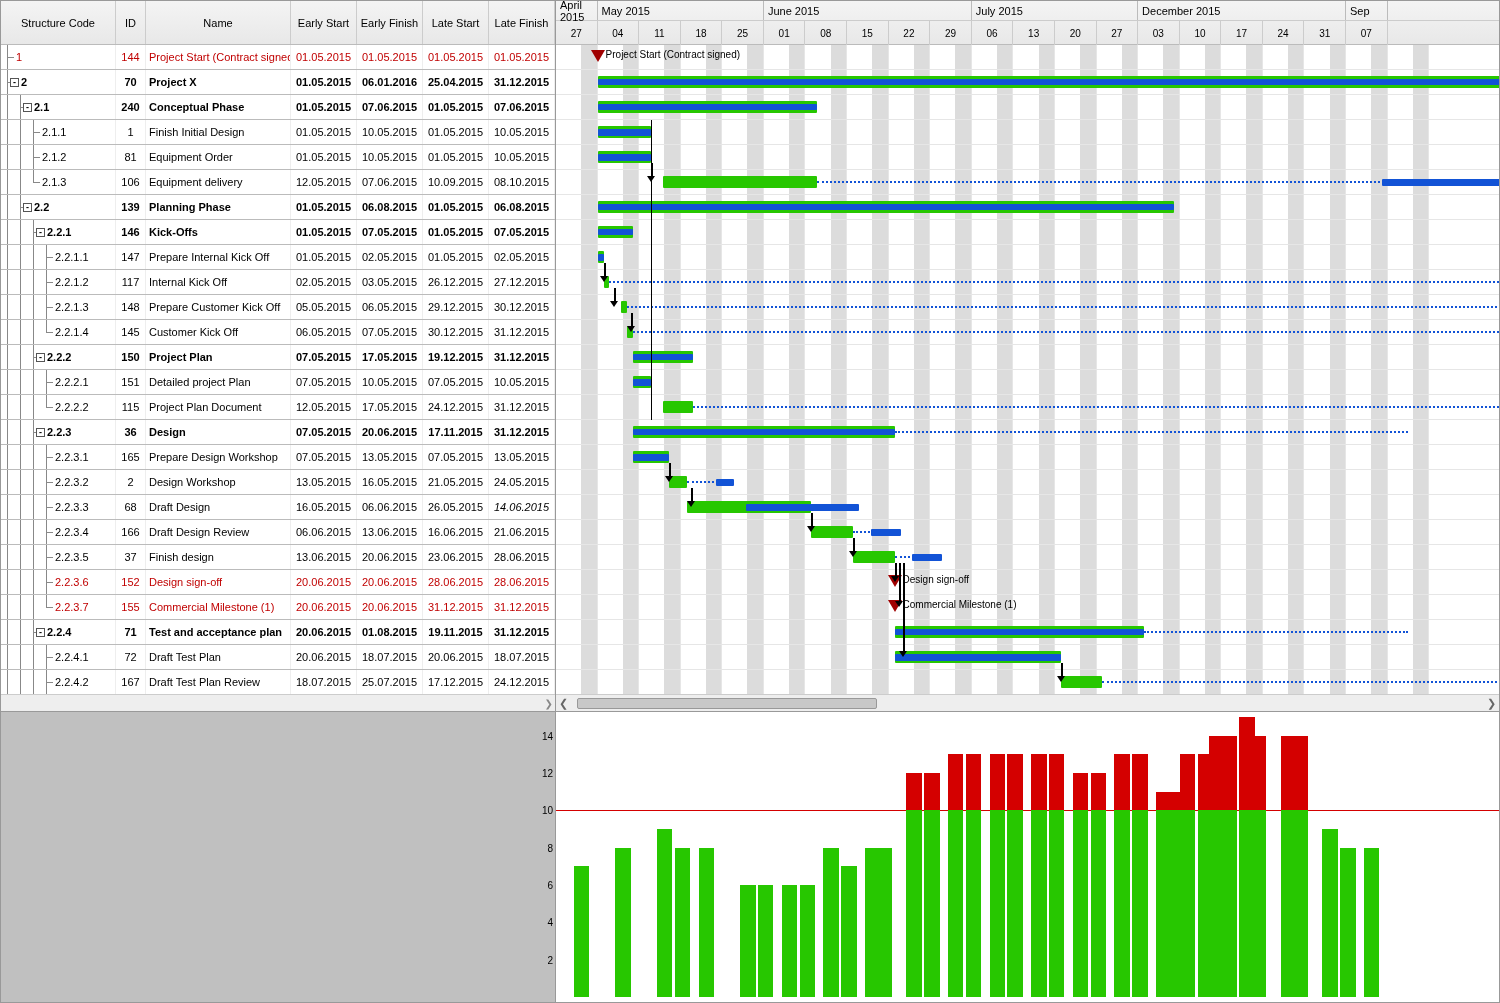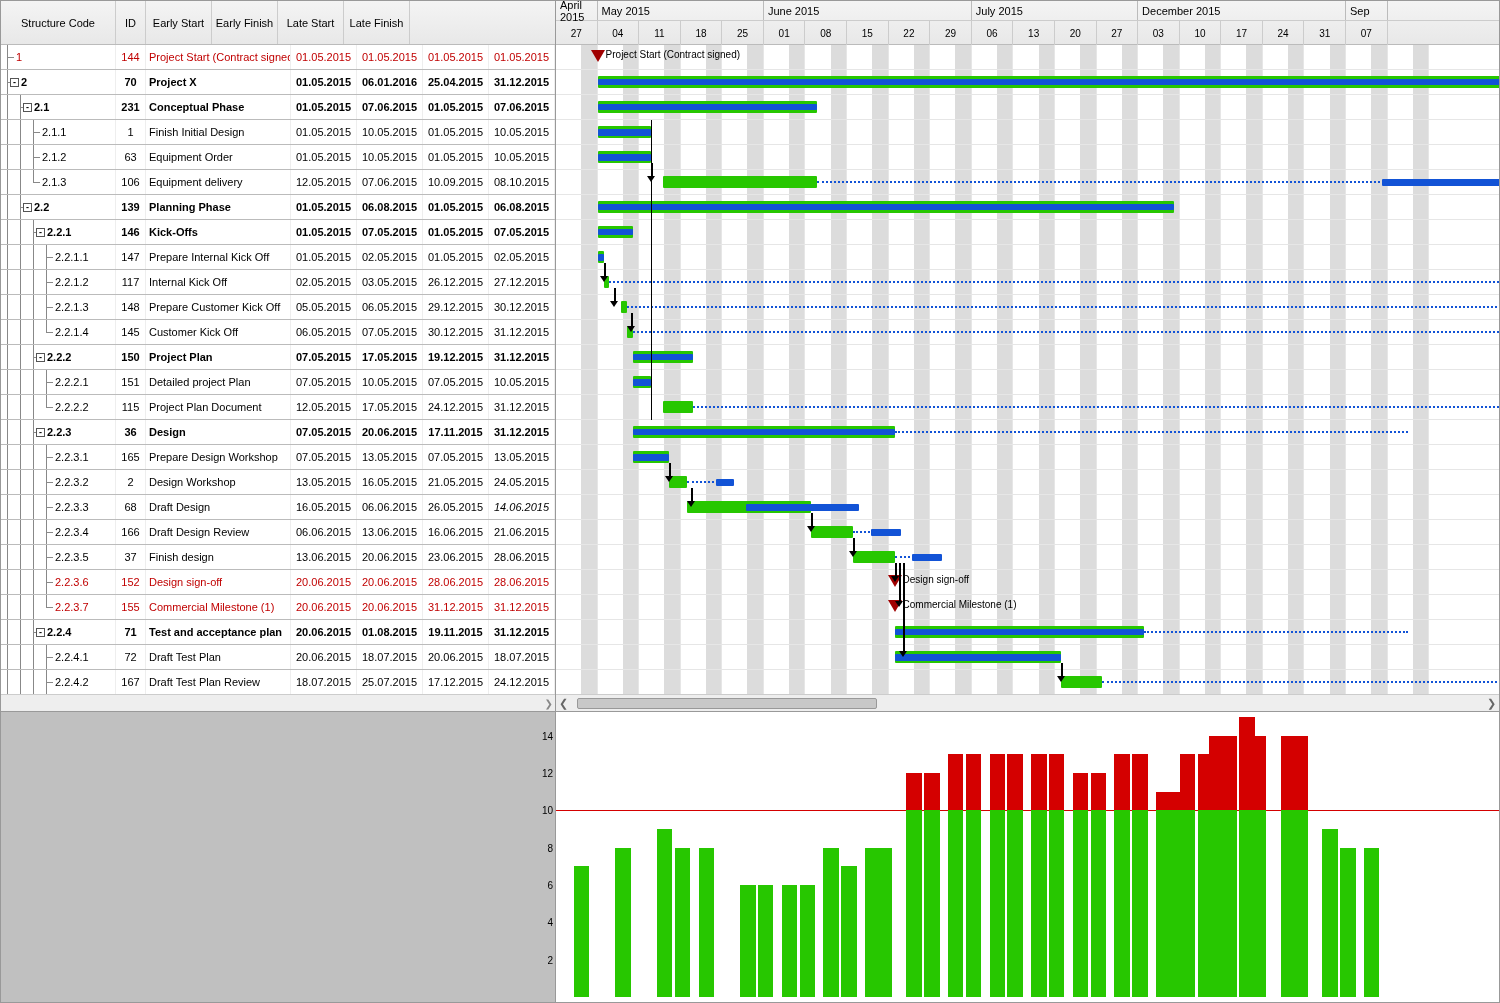--- a/index.html
+++ b/index.html
@@ -64,20 +64,21 @@
 </head>
 <body>
 
 <div id="app">
   <div id="upper">
 
     <div id="left">
       <div id="left-header">
         <div class="hcell" style="width:115px">Structure Code</div>
         <div class="hcell" style="width:30px">ID</div>
+        <div class="hcell" style="width:145px">Name</div>
         <div class="hcell" style="width:66px">Early Start</div>
         <div class="hcell" style="width:66px">Early Finish</div>
         <div class="hcell" style="width:66px">Late Start</div>
         <div class="hcell" style="width:66px">Late Finish</div>
       </div>
       <div id="left-body">
         <div id="rows">
             <div class="row red">
               <div class="tree-cell" style="width: 115px;">
                 <div class="tree-line tee"></div>
@@ -103,21 +104,21 @@
               <div class="cell" style="width: 66px; justify-content: center;">25.04.2015</div>
               <div class="cell" style="width: 66px; justify-content: center;">31.12.2015</div>
             </div>
             <div class="row bold">
               <div class="tree-cell" style="width: 115px;">
                 <div class="tree-line"></div>
                 <div class="tree-line tee"></div>
                 <div class="toggle">-</div>
                 <span class="code">2.1</span>
               </div>
-              <div class="cell" style="width: 30px; justify-content: center;">231</div>
+              <div class="cell" style="width: 30px; justify-content: center;">240</div>
               <div class="cell" style="width: 145px;">Conceptual Phase</div>
               <div class="cell" style="width: 66px; justify-content: center;">01.05.2015</div>
               <div class="cell" style="width: 66px; justify-content: center;">07.06.2015</div>
               <div class="cell" style="width: 66px; justify-content: center;">01.05.2015</div>
               <div class="cell" style="width: 66px; justify-content: center;">07.06.2015</div>
             </div>
             <div class="row">
               <div class="tree-cell" style="width: 115px;">
                 <div class="tree-line"></div>
                 <div class="tree-line"></div>
@@ -131,21 +132,21 @@
               <div class="cell" style="width: 66px; justify-content: center;">01.05.2015</div>
               <div class="cell" style="width: 66px; justify-content: center;">10.05.2015</div>
             </div>
             <div class="row">
               <div class="tree-cell" style="width: 115px;">
                 <div class="tree-line"></div>
                 <div class="tree-line"></div>
                 <div class="tree-line tee"></div>
                 <span class="code">2.1.2</span>
               </div>
-              <div class="cell" style="width: 30px; justify-content: center;">63</div>
+              <div class="cell" style="width: 30px; justify-content: center;">81</div>
               <div class="cell" style="width: 145px;">Equipment Order</div>
               <div class="cell" style="width: 66px; justify-content: center;">01.05.2015</div>
               <div class="cell" style="width: 66px; justify-content: center;">10.05.2015</div>
               <div class="cell" style="width: 66px; justify-content: center;">01.05.2015</div>
               <div class="cell" style="width: 66px; justify-content: center;">10.05.2015</div>
             </div>
             <div class="row">
               <div class="tree-cell" style="width: 115px;">
                 <div class="tree-line"></div>
                 <div class="tree-line"></div>

